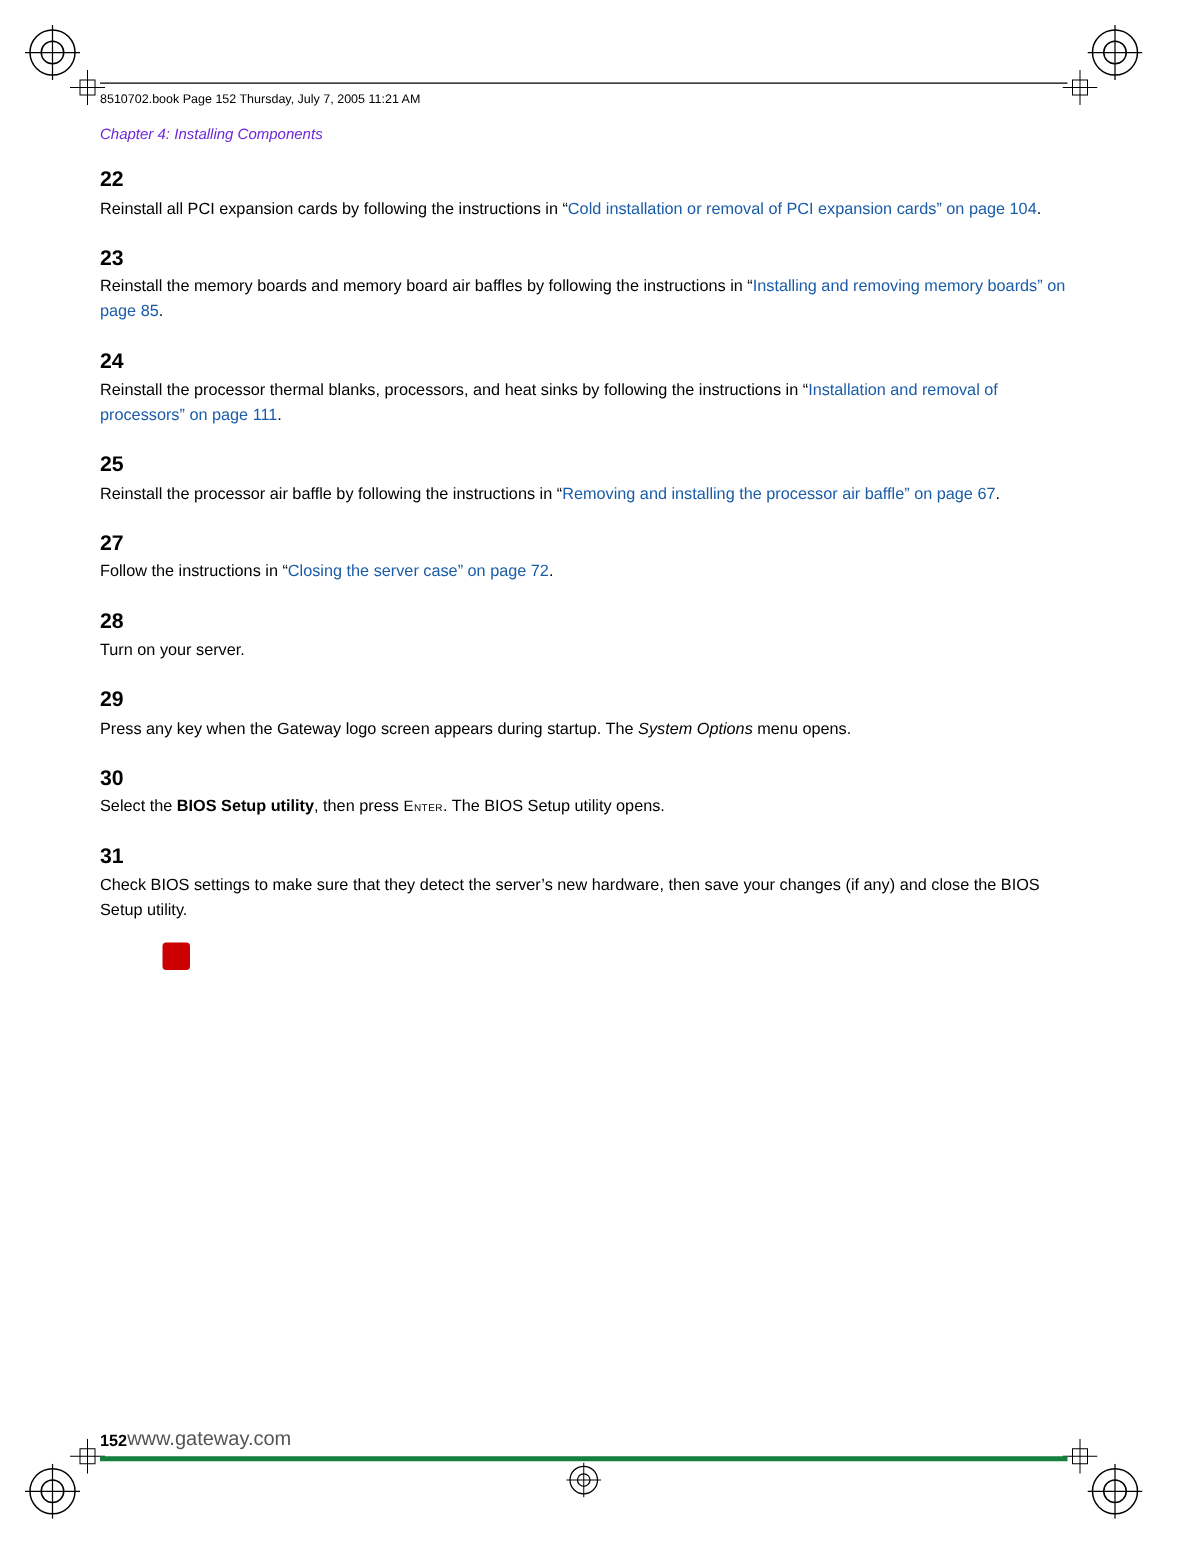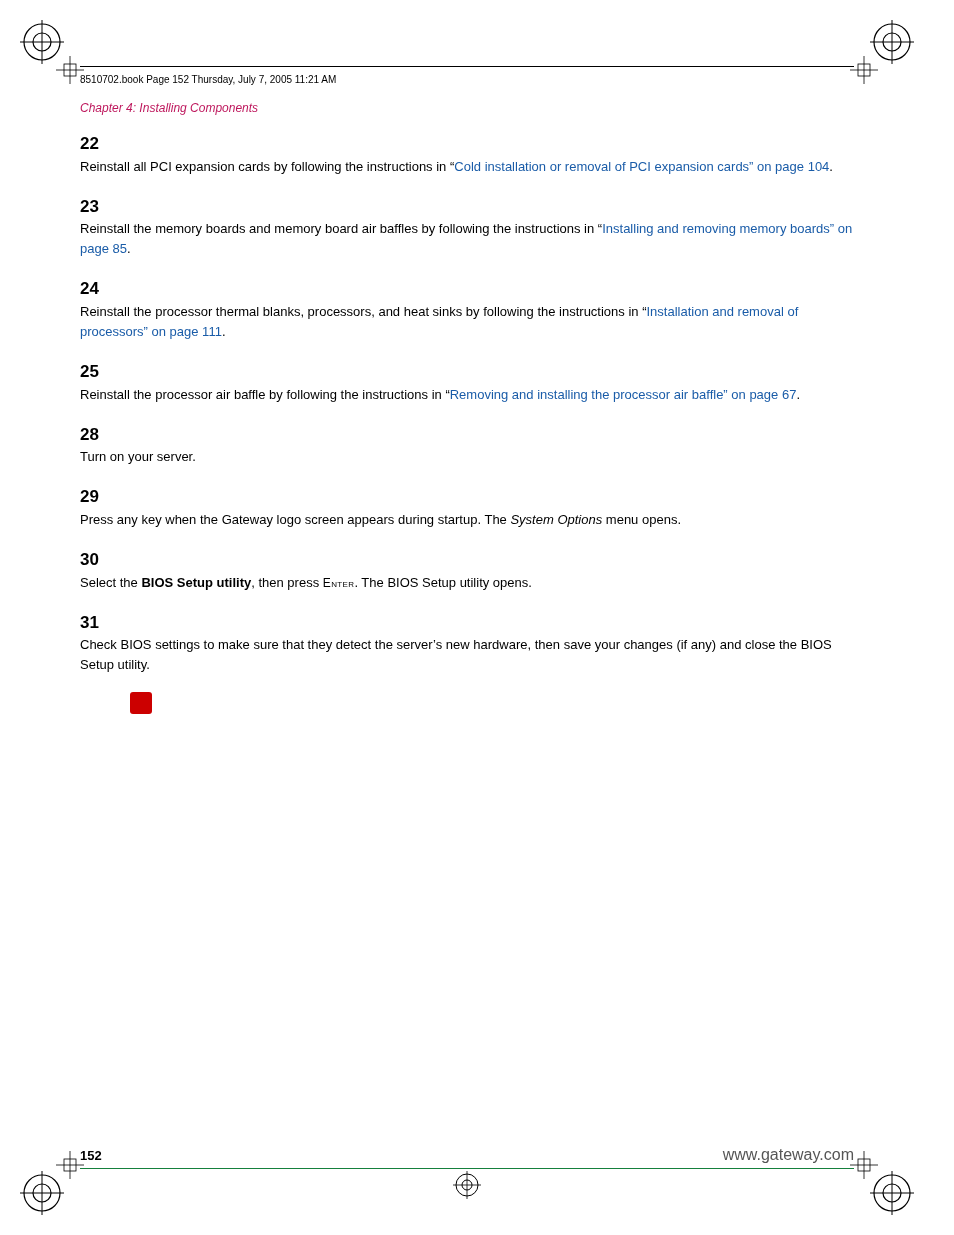--- a/index.html
+++ b/index.html
@@ -70,21 +70,21 @@
     .chapter-header {
       position: absolute;
       top: 100px;
       left: 80px;
       right: 80px;
     }
     .chapter-title {
       font-family: Arial, sans-serif;
       font-size: 12px;
       font-style: italic;
-      color: #be185d;
+      color: #6d28d9;
     }
 
     
     .content {
       position: absolute;
       top: 130px;
       left: 80px;
       right: 80px;
     }
 
@@ -134,25 +134,25 @@
       border-radius: 3px;
       display: inline-block;
     }
 
     
     .footer {
       position: absolute;
       bottom: 66px;
       left: 80px;
       right: 80px;
-      border-bottom: 1px solid #15803d;
+      border-bottom: 4px solid #15803d;
       padding-bottom: 4px;
       display: flex;
       align-items: center;
-      justify-content: space-between;
+      justify-content: flex-start;
     }
     .footer-page {
       font-family: Arial, sans-serif;
       font-size: 13px;
       font-weight: bold;
     }
     .footer-url {
       font-family: Arial, sans-serif;
       font-size: 16px;
       color: #555;
@@ -263,20 +263,26 @@
     </div>
 
     <div class="list-item">
       <span class="item-number large">25</span>
       <span class="item-text">
         Reinstall the processor air baffle by following the instructions in “<a class="link" href="#">Removing and installing the processor air baffle” on page 67</a>.
       </span>
     </div>
 
 
+    <div class="list-item">
+      <span class="item-number large">27</span>
+      <span class="item-text">
+        Follow the instructions in “<a class="link" href="#">Closing the server case” on page 72</a>.
+      </span>
+    </div>
 
     <div class="list-item">
       <span class="item-number large">28</span>
       <span class="item-text">
         Turn on your server.
       </span>
     </div>
 
     <div class="list-item">
       <span class="item-number large">29</span>

